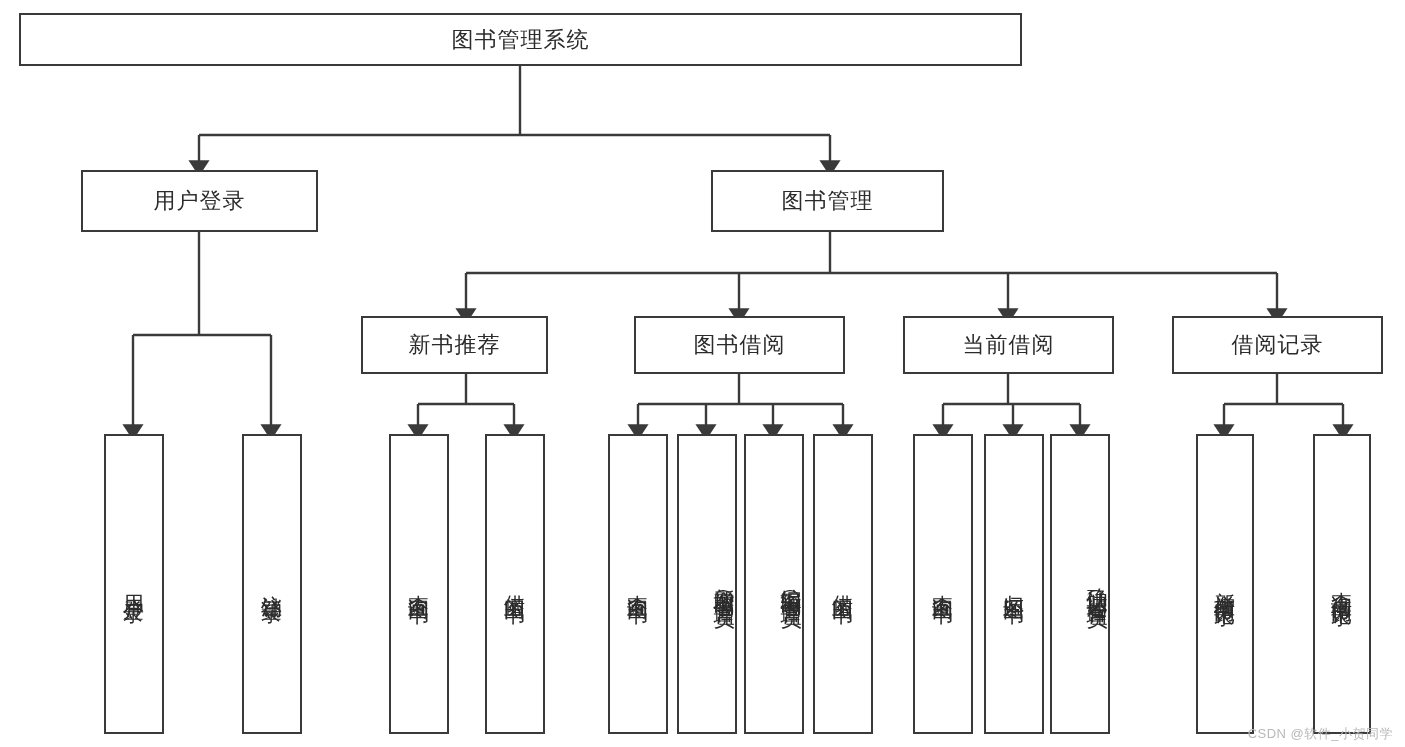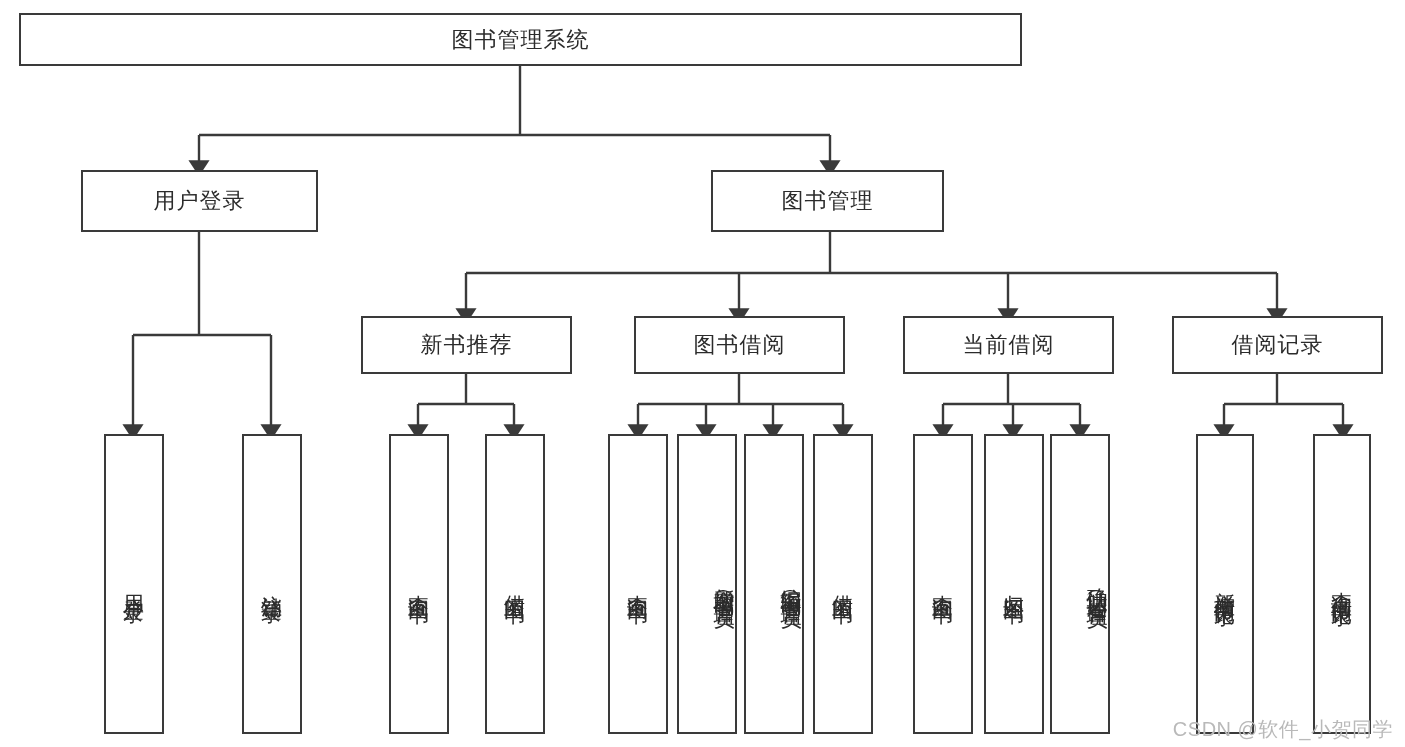--- a/index.html
+++ b/index.html
@@ -59,21 +59,21 @@
     stroke-width: 2.4;
     fill: none;
   }
   .arrow-head {
     fill: #3a3a3a;
   }
   .watermark {
     position: absolute;
     right: 12px;
     bottom: 4px;
-    font-size: 20px;
+    font-size: 13px;
     color: #b9b9b9;
     letter-spacing: 0.5px;
     white-space: nowrap;
   }
 </style>
 </head>
 <body>
 
 <div id="canvas">
 
@@ -127,21 +127,21 @@
     <path class="link-line" d="M1224,404 L1224,432" marker-end="url(#ah)"></path>
     <path class="link-line" d="M1343,404 L1343,432" marker-end="url(#ah)"></path>
   </svg>
 
   <div class="node horiz" style="left:19px; top:13px; width:1003px; height:53px;">图书管理系统</div>
 
   <div class="node horiz" style="left:81px; top:170px; width:237px; height:62px;">用户登录</div>
 
   <div class="node horiz" style="left:711px; top:170px; width:233px; height:62px;">图书管理</div>
 
-  <div class="node horiz" style="left:361px; top:316px; width:211px; height:58px;">新书推荐</div>
+  <div class="node horiz" style="left:361px; top:316px; width:187px; height:58px;">新书推荐</div>
 
   <div class="node horiz" style="left:634px; top:316px; width:211px; height:58px;">图书借阅</div>
 
   <div class="node horiz" style="left:1172px; top:316px; width:211px; height:58px;">借阅记录</div>
 
   <div class="node horiz" style="left:903px; top:316px; width:211px; height:58px;">当前借阅</div>
 
   <div class="node vert" style="left:104px; top:434px; width:60px; height:300px;">用户登录</div>
 
   <div class="node vert" style="left:242px; top:434px; width:60px; height:300px;">注销登录</div>

